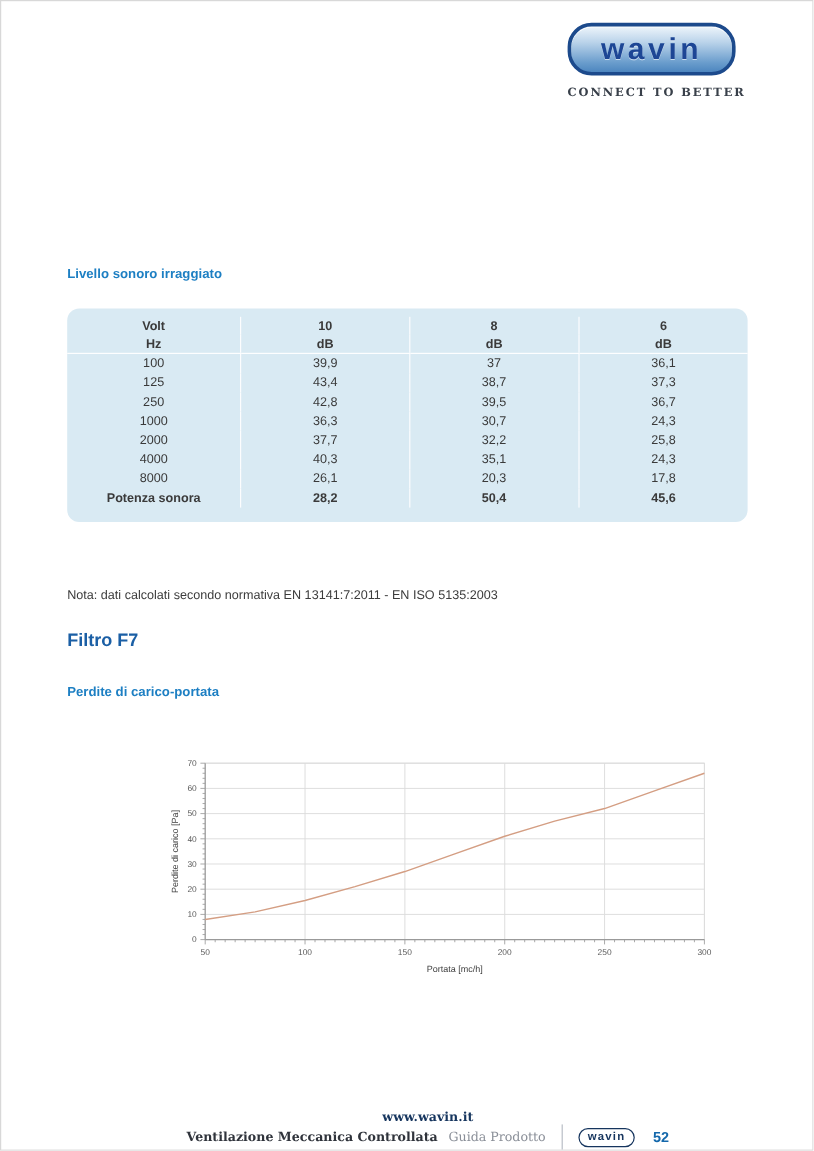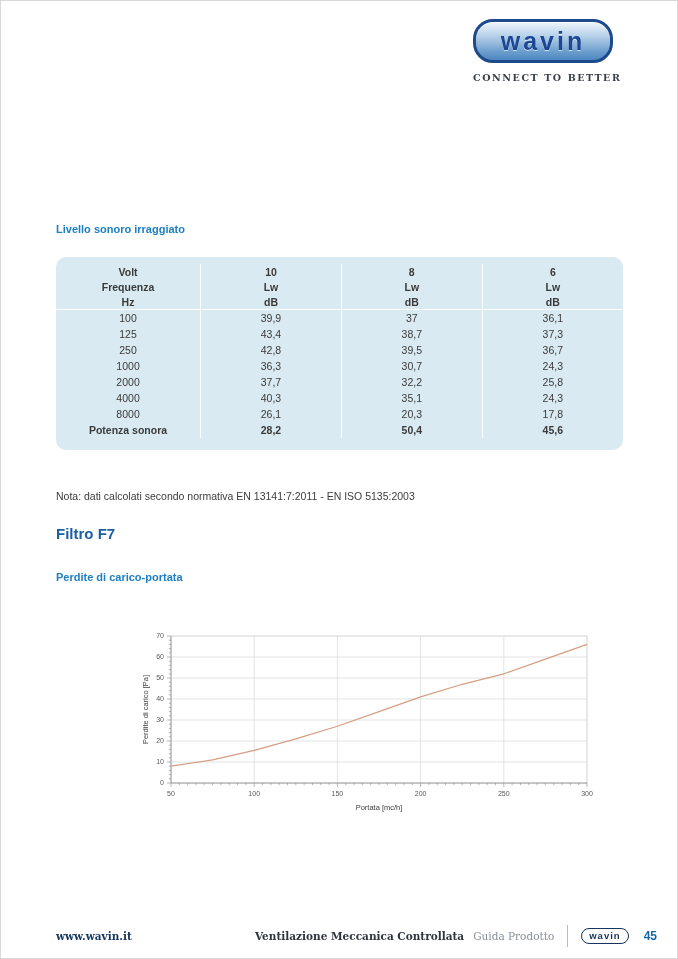--- a/index.html
+++ b/index.html
@@ -44,21 +44,21 @@
   table.sound tr.hdr-last th{border-bottom:1px solid rgba(255,255,255,.95);}
   table.sound col.c1{width:25.5%;}
   table.sound tr.bold td{font-weight:700;}
   
   .note{position:absolute;left:55px;top:489px;font-size:10.5px;color:#3c3c3c;}
   
   .chart{position:absolute;left:138px;top:620px;}
   
   .footer{
     position:absolute;left:55px;right:20px;top:924px;
-    display:flex;align-items:center;justify-content:space-between;
+    display:flex;align-items:center;justify-content:space-between;flex-direction:column;
   }
   .footer-url{font-family:"DejaVu Serif",serif;font-weight:700;font-size:10.5px;color:#16355e;}
   .footer-right{display:flex;align-items:center;gap:9px;}
   .doc-title{font-family:"DejaVu Serif",serif;font-weight:700;font-size:10.5px;color:#2f333b;}
   .doc-subtitle{font-family:"DejaVu Serif",serif;font-size:10.5px;color:#8a8f98;}
   .footer-divider{width:1px;height:22px;background:#b9bec6;margin:0 4px;}
   .footer-logo{
     border:1.5px solid #16355e;border-radius:9px;padding:1px 7px 2px 7px;
     font-size:9.5px;font-weight:700;letter-spacing:1px;color:#16355e;line-height:1.2;
   }
@@ -85,26 +85,20 @@
           <col>
           <col>
           <col>
         </colgroup>
       <thead>
           <tr>
             <th>Volt</th>
             <th>10</th>
             <th>8</th>
             <th>6</th>
-          </tr>
-          <tr>
-            <th>Frequenza</th>
-            <th>Lw</th>
-            <th>Lw</th>
-            <th>Lw</th>
           </tr>
           <tr class="hdr-last">
             <th>Hz</th>
             <th>dB</th>
             <th>dB</th>
             <th>dB</th>
           </tr>
         </thead>
       <tbody>
           <tr>
@@ -286,17 +280,17 @@
       <path d="M32.0 145.2 L73.6 138.9 L115.2 129.4 L156.8 117.9 L198.4 105.3 L240.0 90.6 L281.6 75.9 L323.2 63.3 L364.8 52.8 L406.4 38.1 L448.0 23.4" fill="none" stroke="#d49e83" stroke-width="1.2" stroke-linejoin="round"></path>
     </svg>
 
   <div class="footer">
     <span class="footer-url">www.wavin.it</span>
     <span class="footer-right">
       <span class="doc-title">Ventilazione Meccanica Controllata</span>
       <span class="doc-subtitle">Guida Prodotto</span>
       <span class="footer-divider"></span>
       <span class="footer-logo">wavin</span>
-      <span class="page-num">45</span>
+      <span class="page-num">52</span>
     </span>
   </div>
 
 </div>
 
 </body></html>

